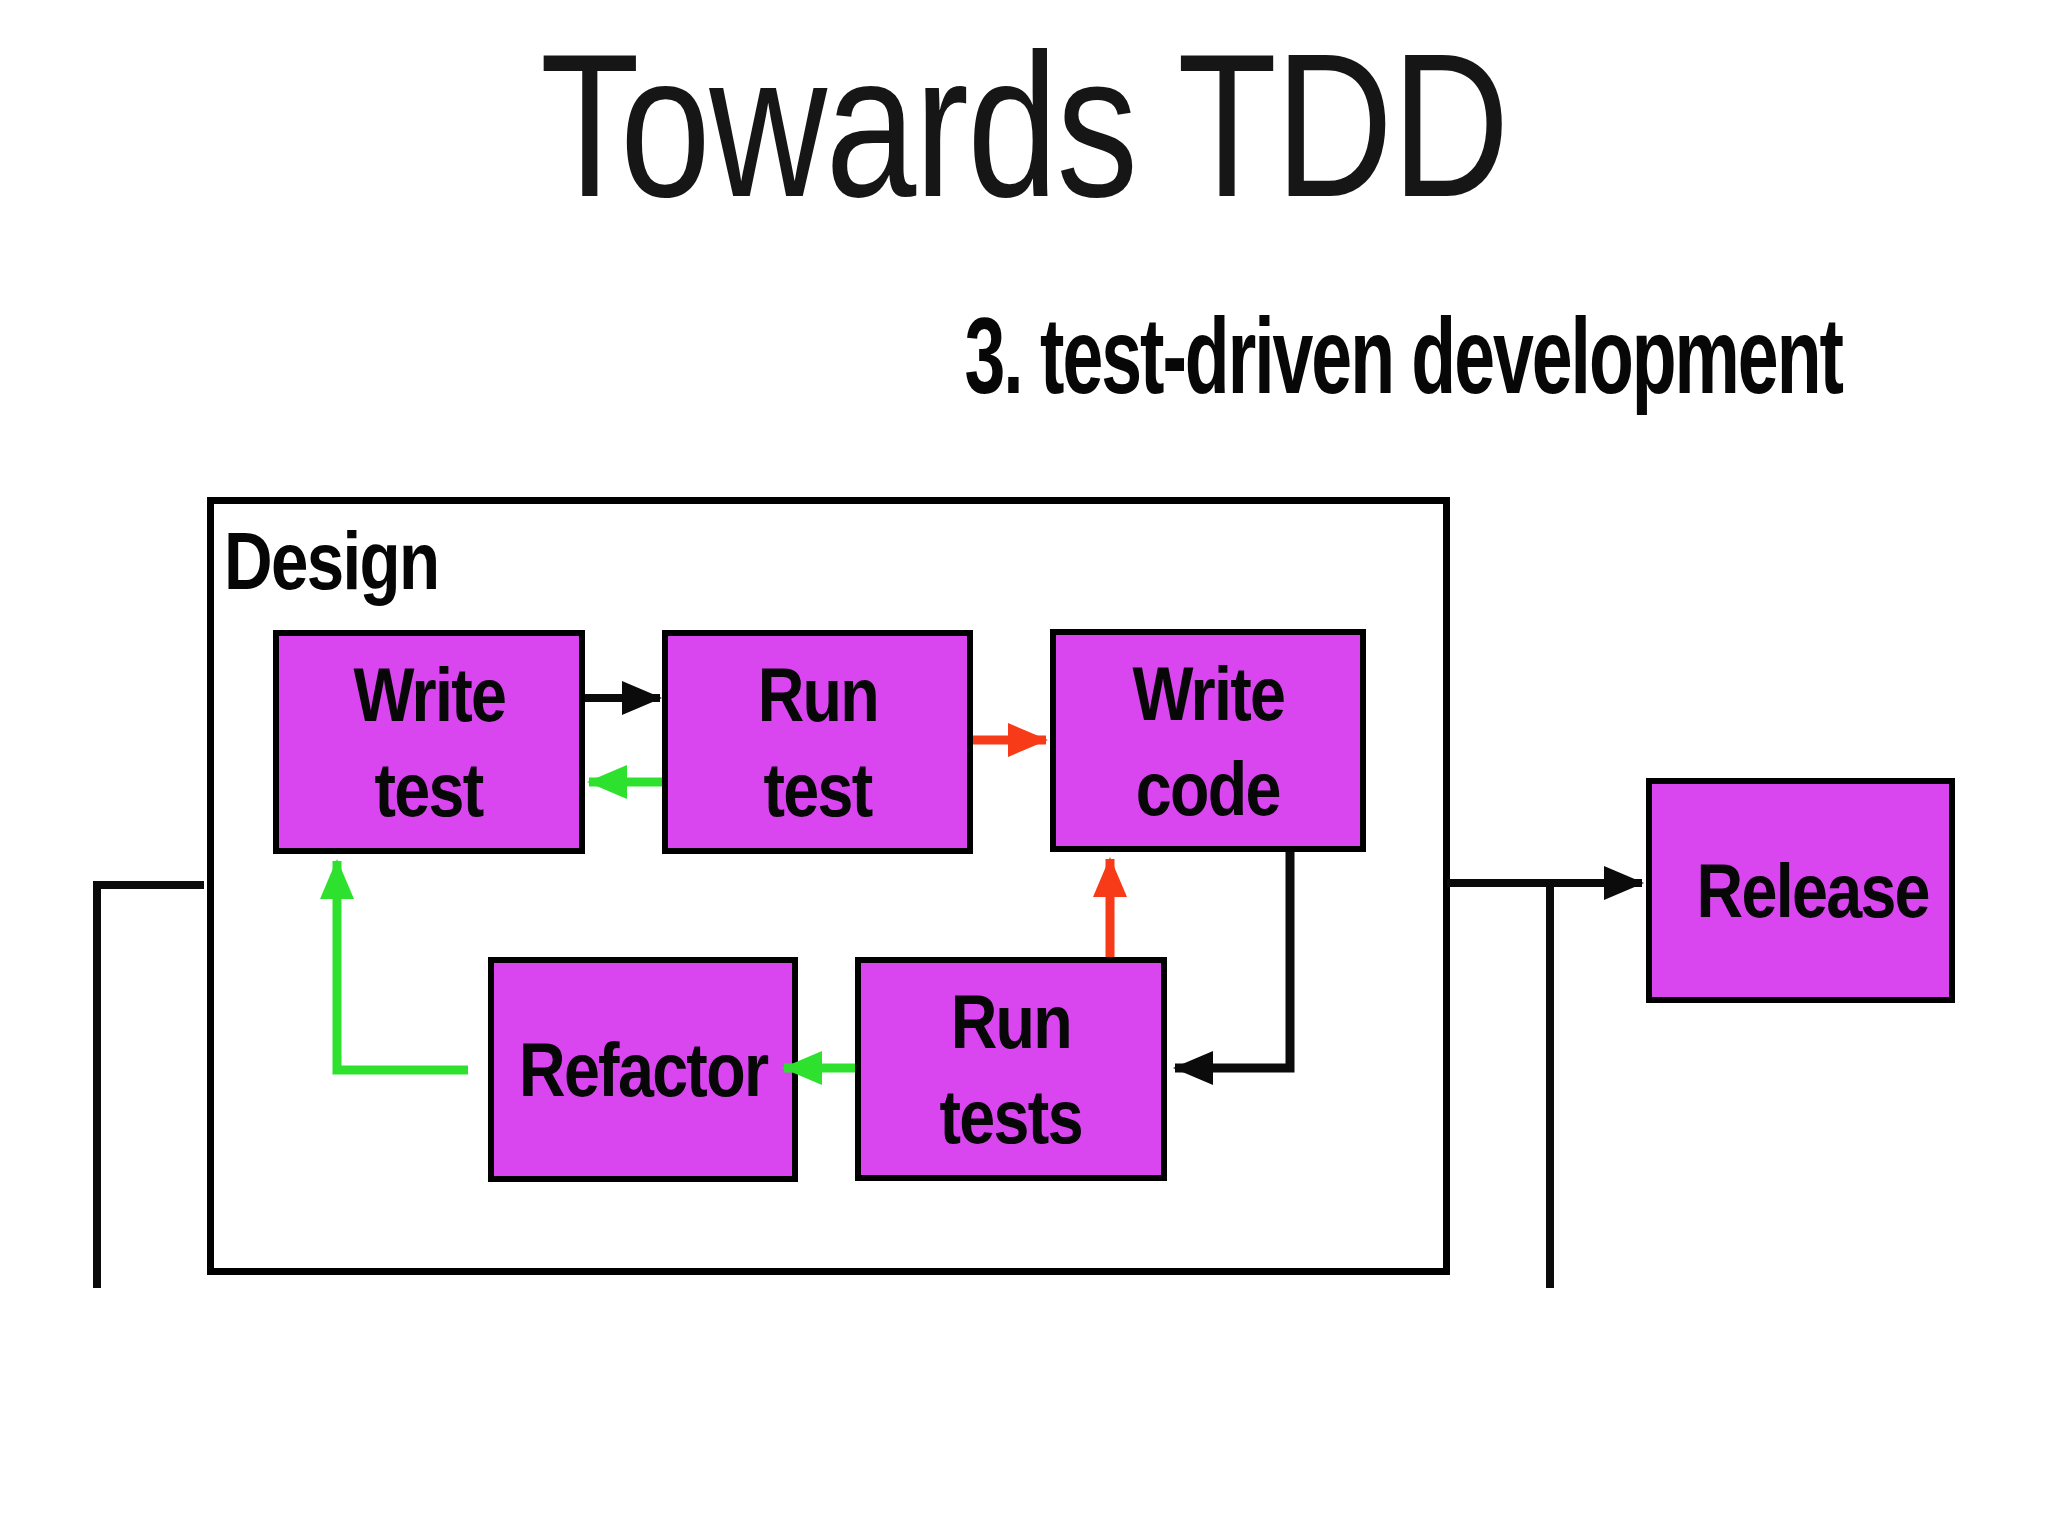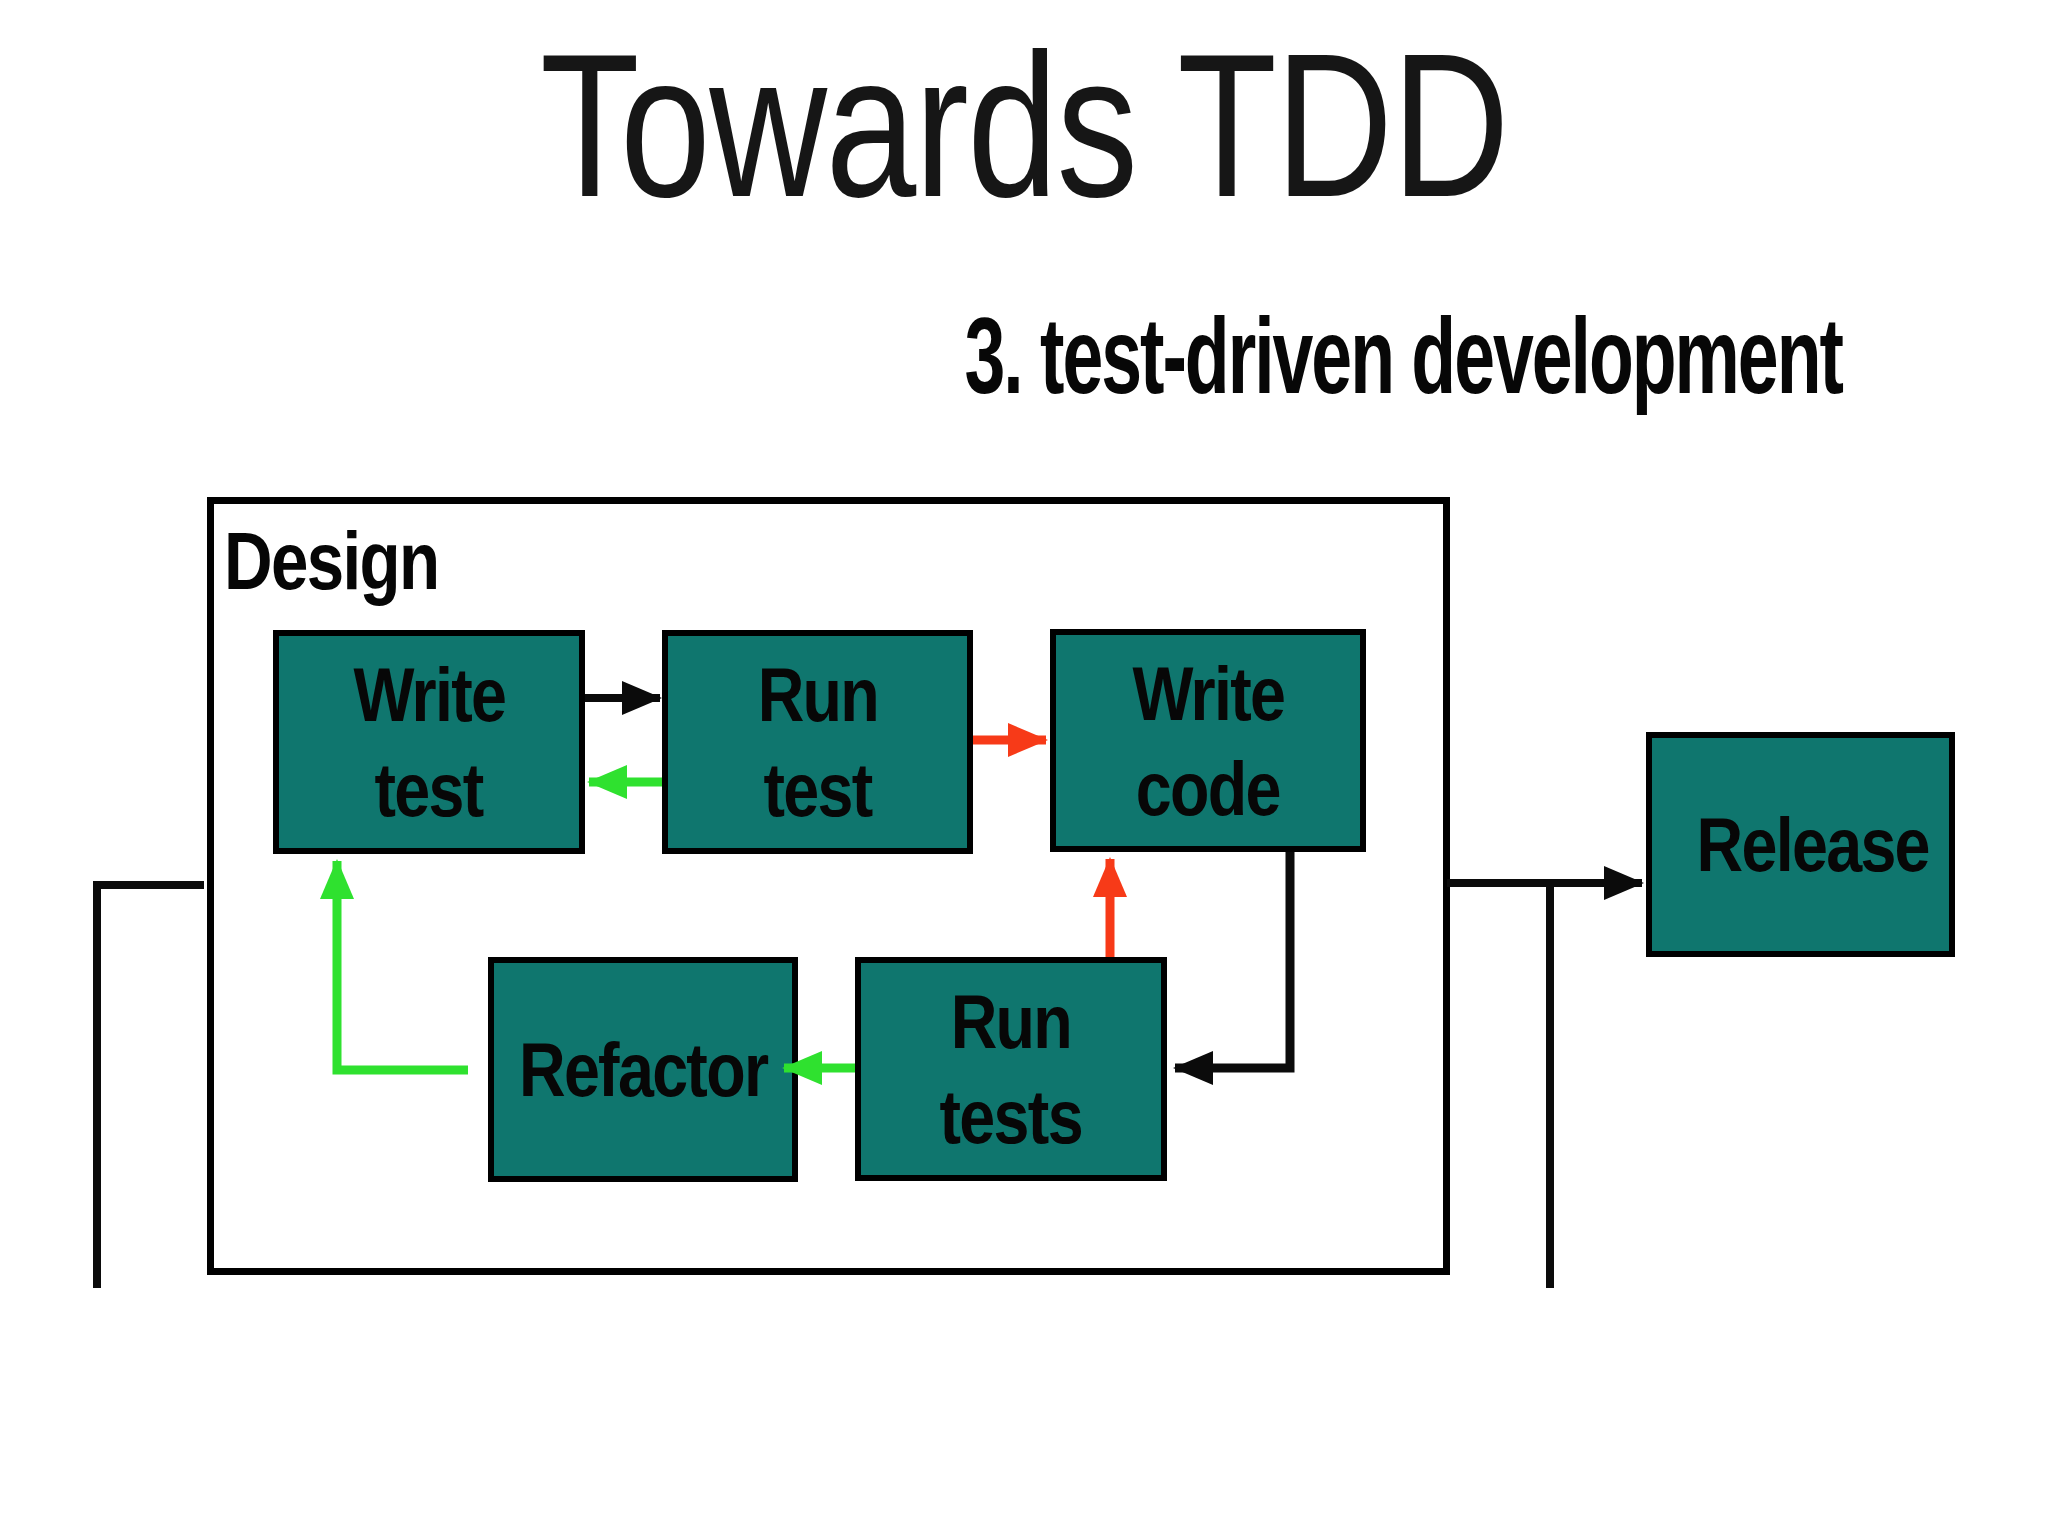--- a/index.html
+++ b/index.html
@@ -28,34 +28,34 @@
     border:7px solid #000;box-sizing:border-box;background:transparent;text-align:right;
   }
   .design-label{
     position:absolute;left:10px;top:12px;
     font-size:82px;font-weight:bold;line-height:90px;white-space:nowrap;
     transform:scaleX(0.82);transform-origin:0 50%;letter-spacing:-2px;
     color:#060606;
   }
   .node{
     position:absolute;box-sizing:border-box;
-    border:6px solid #000;background:#0f766e;
+    border:6px solid #000;background:#d946ef;
     display:flex;flex-direction:column;align-items:center;justify-content:center;
   }
   .node .lbl{
     font-size:76px;font-weight:bold;line-height:95px;white-space:nowrap;
     transform:scaleX(0.85);transform-origin:50% 50%;letter-spacing:-2px;
     text-align:center;color:#070707;
   }
   .n-write-test{left:273px;top:630px;width:312px;height:224px;}
   .n-run-test {left:662px;top:630px;width:311px;height:224px;}
   .n-write-code{left:1050px;top:629px;width:316px;height:223px;}
   .n-refactor {left:452px;top:957px;width:310px;height:225px;margin-left:36px;}
   .n-run-tests{left:855px;top:957px;width:312px;height:224px;}
-  .n-release {left:1646px;top:732px;width:309px;height:225px;padding-left:24px;}
+  .n-release {left:1646px;top:778px;width:309px;height:225px;padding-left:24px;}
   .wires{position:absolute;left:0;top:0;width:2048px;height:1536px;pointer-events:none;}
 </style>
 </head>
 <body>
 
 <div class="stage">
 
   <div class="title">
     <span class="squeeze">Towards TDD</span>
   </div>

